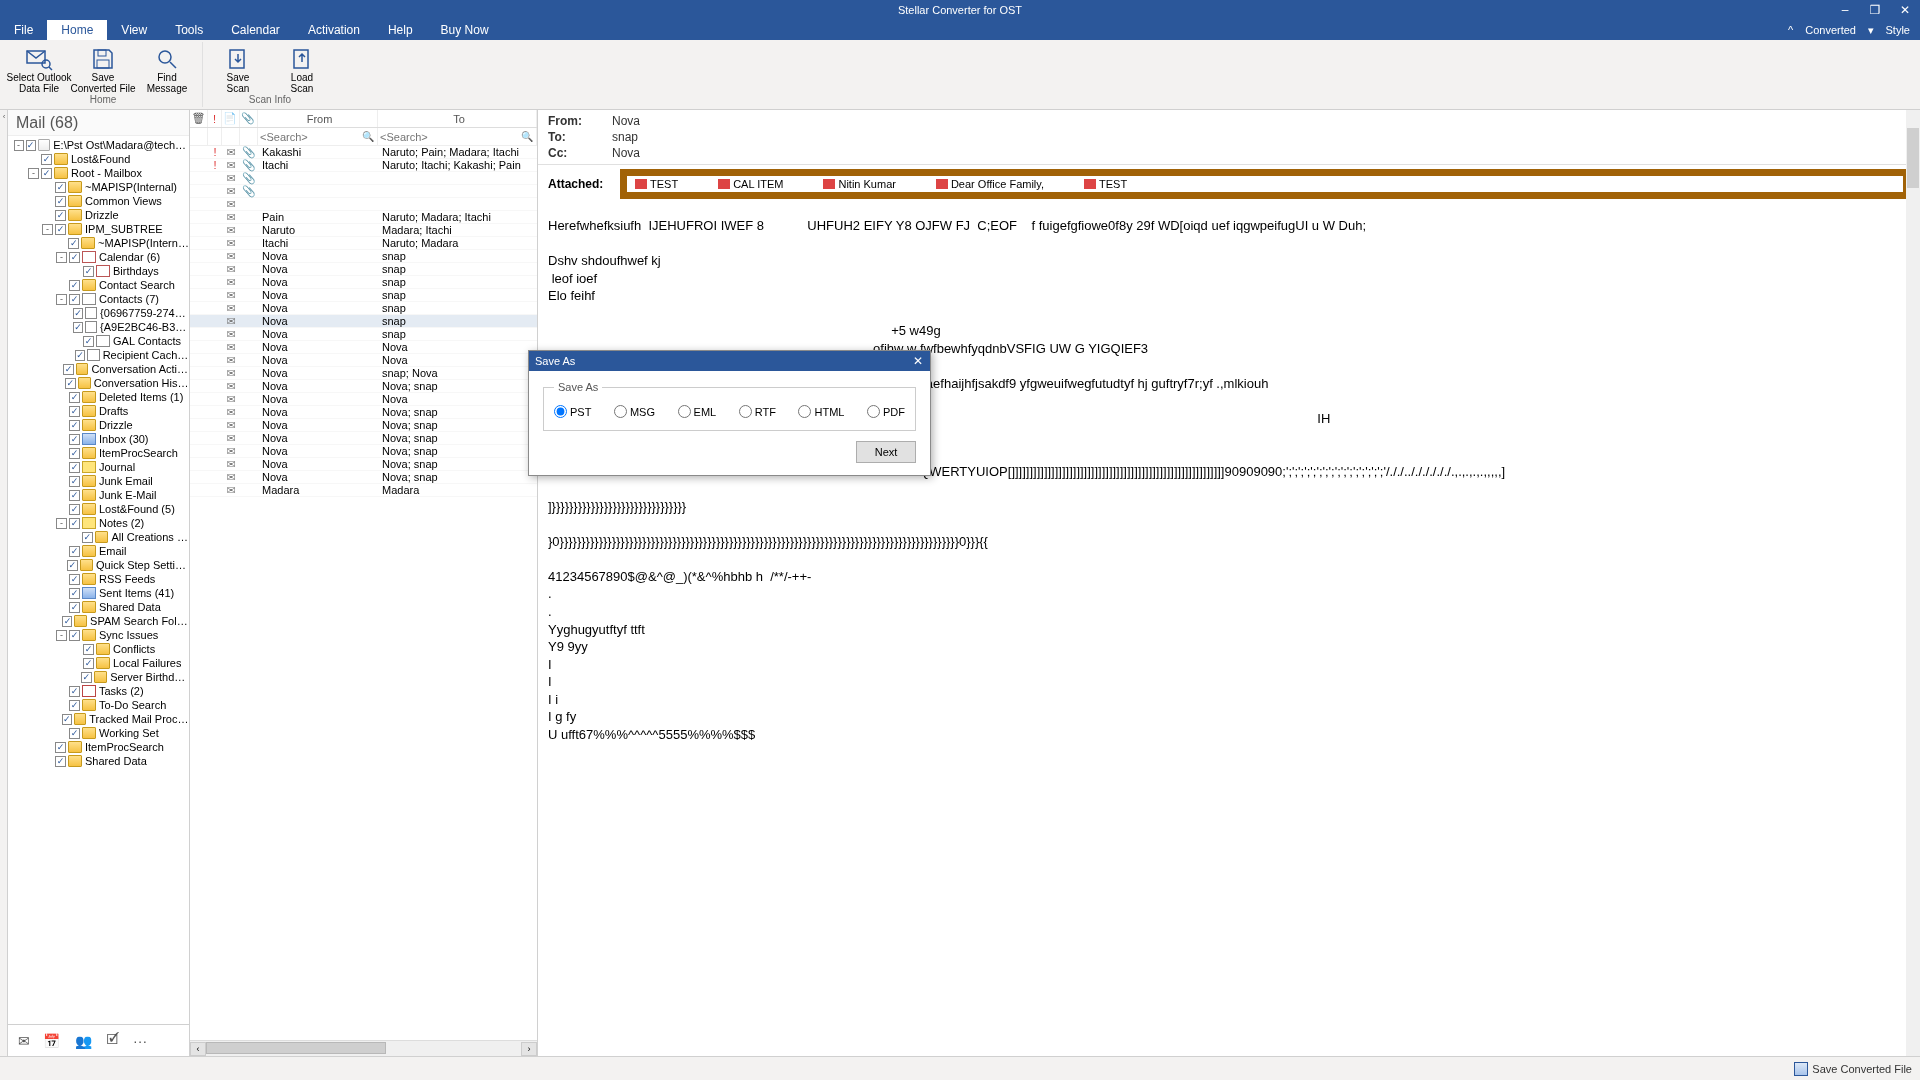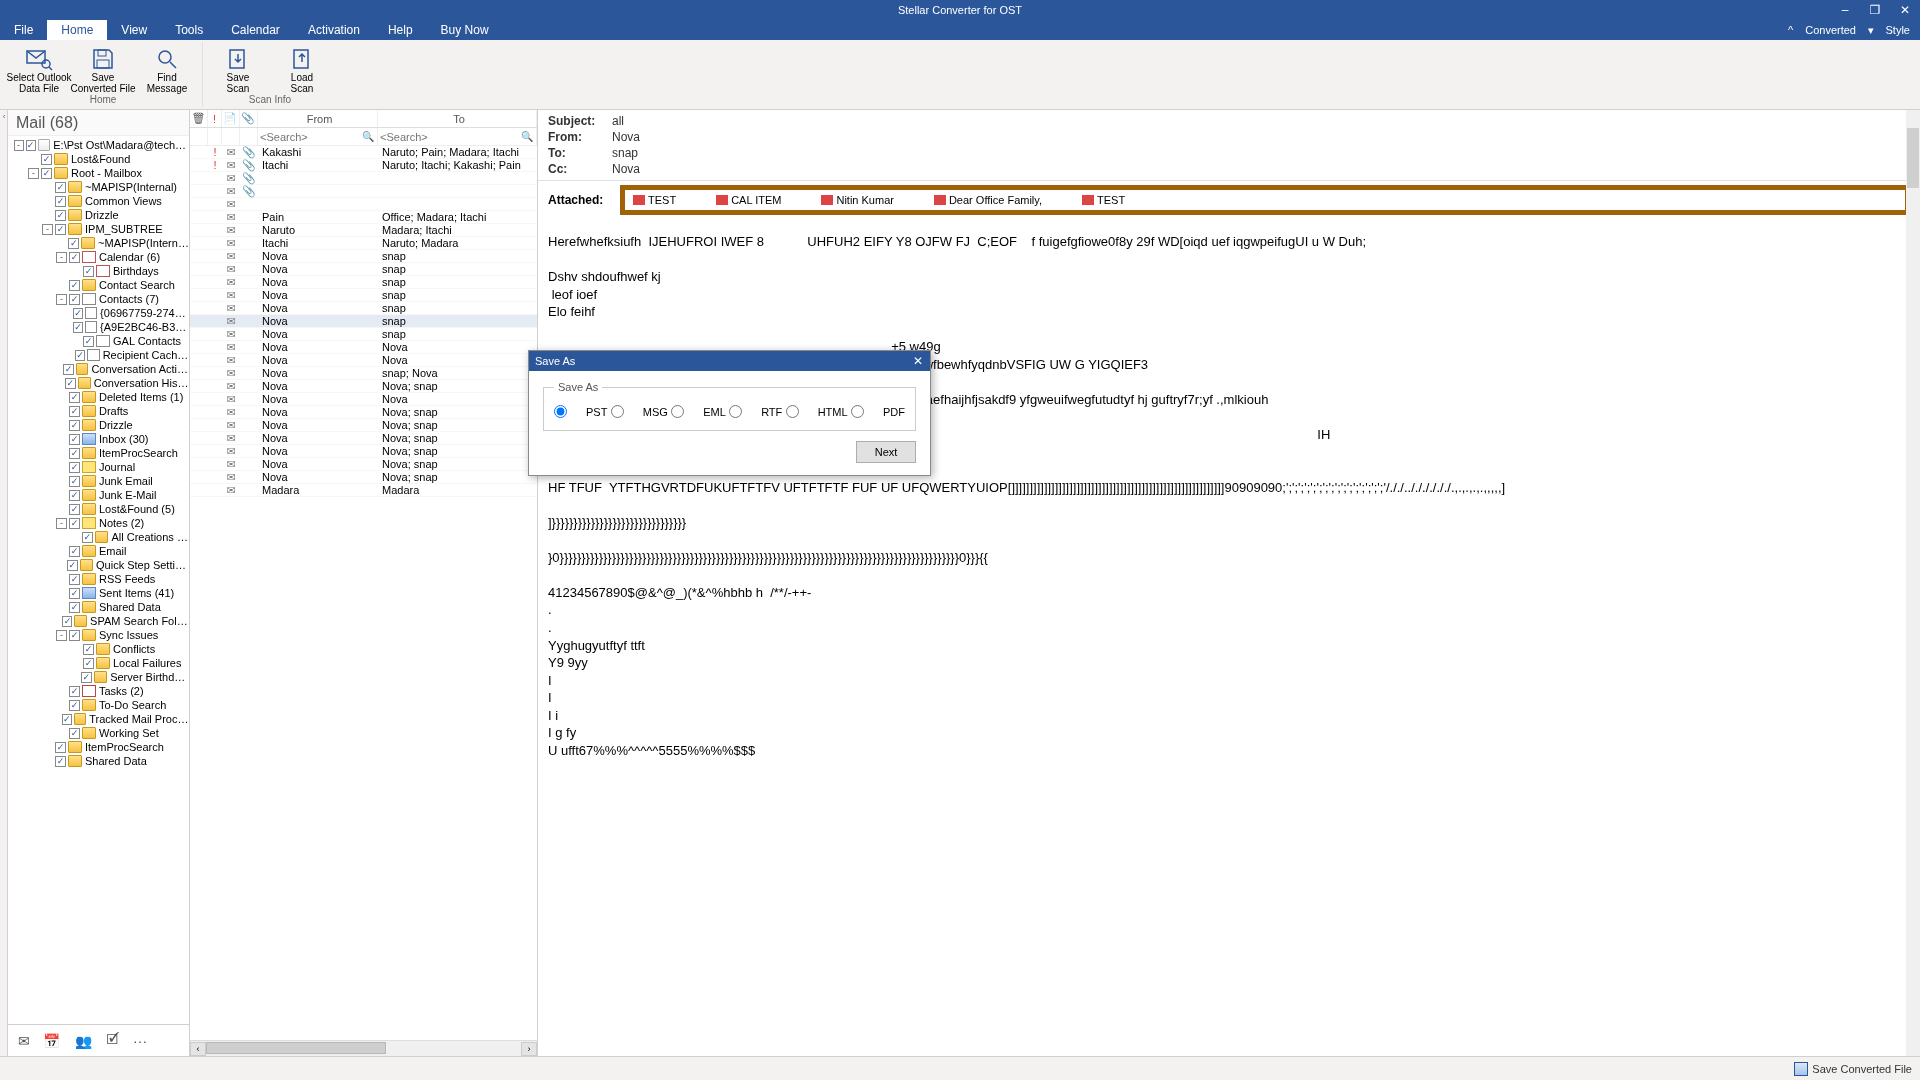--- a/index.html
+++ b/index.html
@@ -74,21 +74,21 @@
 .msglist .hscroll .thumb { position:absolute; left:16px; top:1px; width:180px; height:12px; background:#cfcfcf; border:1px solid #b8b8b8;}
 
 
 .preview { flex:1; display:flex; flex-direction:column; font-size:12px; position:relative; overflow:hidden;}
 .preview .hdr { padding:4px 10px; display:flex; flex-direction:column; gap:2px; border-bottom:1px solid #e0e0e0;}
 .preview .hdr .row { display:flex; }
 .preview .hdr .row .k { width:64px; font-weight:600; color:#333;}
 .preview .hdr .row .v { color:#333; }
 .preview .attrow { display:flex; align-items:center; gap:8px; padding:4px 10px;}
 .preview .attrow .k { width:64px; font-weight:600; }
-.preview .attrow .box { flex:1; border:5px solid #a16207; height:30px; display:flex; align-items:center; gap:40px; padding:0 8px; font-size:11px; position:relative; overflow:hidden;}
+.preview .attrow .box { flex:1; border:7px solid #a16207; height:30px; display:flex; align-items:center; gap:40px; padding:0 8px; font-size:11px; position:relative; overflow:hidden;}
 .preview .attrow .box .att { display:flex; align-items:center; gap:3px; }
 .preview .attrow .box .att .flag { width:12px; height:10px; background:#d44; display:inline-block;}
 .preview .body { flex:1; overflow:auto; padding:14px 10px; font-size:13px; line-height:1.35; white-space:pre-wrap; word-break:break-word; font-family: Tahoma, sans-serif;}
 .preview .body a { color:#0563c1; text-decoration:underline;}
 .preview .vscroll { position:absolute; right:0; top:0; bottom:0; width:14px; background:#f0f0f0;}
 .preview .vscroll .thumb { position:absolute; top:18px; width:12px; left:1px; height:60px; background:#cfcfcf;}
 
 
 .statusbar { height:24px; background:#f3f2f1; border-top:1px solid #d0d0d0; display:flex; align-items:center; justify-content:flex-end; padding:0 8px; font-size:11px; color:#333;}
 .statusbar .saveicon { width:14px; height:14px; border:1px solid #2b579a; margin-right:4px; background:linear-gradient(#dce8f7,#a8c4eb);}
@@ -96,21 +96,21 @@
 
 
 .dlg-overlay { position:absolute; inset:0; pointer-events:none; }
 .dlg { position:absolute; left:528px; top:350px; width:403px; background:#fff; border:1px solid #8a8a8a; box-shadow:2px 2px 8px rgba(0,0,0,0.3); pointer-events:auto; font-size:11px;}
 .dlg .dlgtitle { height:20px; background:#2b579a; color:#fff; display:flex; align-items:center; padding:0 6px; position:relative;}
 .dlg .dlgtitle .x { position:absolute; right:4px; top:2px; width:16px; height:16px; display:flex; align-items:center; justify-content:center; cursor:pointer; font-size:12px;}
 .dlg .dlgbody { padding:10px 14px 12px; }
 .dlg .dlgbody fieldset { border:1px solid #ccc; padding:12px 10px; }
 .dlg .dlgbody legend { font-size:11px; color:#555; padding:0 4px;}
 .dlg .dlgbody .radios { display:flex; justify-content:space-between; }
-.dlg .dlgbody .radios label { display:flex; align-items:center; gap:19px; cursor:pointer;}
+.dlg .dlgbody .radios label { display:flex; align-items:center; gap:3px; cursor:pointer;}
 .dlg .dlgbody .btnrow { display:flex; justify-content:flex-end; margin-top:10px;}
 .dlg .dlgbody button { width:60px; height:22px; background:#e1e1e1; border:1px solid #adadad; font-size:11px; cursor:pointer;}
 
 
 svg { display:block; }
 </style>
 </head>
 <body>
 
 <div class="titlebar">
@@ -600,21 +600,21 @@
           <div class="c-att"></div>
           <div class="c-from"></div>
           <div class="c-to"></div>
         </div>
         <div class="mrow">
           <div class="c-del"></div>
           <div class="c-imp"></div>
           <div class="c-env">✉</div>
           <div class="c-att"></div>
           <div class="c-from">Pain</div>
-          <div class="c-to">Office; Madara; Itachi</div>
+          <div class="c-to">Naruto; Madara; Itachi</div>
         </div>
         <div class="mrow">
           <div class="c-del"></div>
           <div class="c-imp"></div>
           <div class="c-env">✉</div>
           <div class="c-att"></div>
           <div class="c-from">Naruto</div>
           <div class="c-to">Madara; Itachi</div>
         </div>
         <div class="mrow">
@@ -780,24 +780,20 @@
       </div>
     <div class="hscroll">
       <div class="lbtn">‹</div>
       <div class="thumb"></div>
       <div class="rbtn">›</div>
     </div>
   </div>
 
   <div class="preview">
     <div class="hdr">
-      <div class="row">
-          <div class="k">Subject:</div>
-          <div class="v">all</div>
-        </div>
       <div class="row">
           <div class="k">From:</div>
           <div class="v">Nova</div>
         </div>
       <div class="row">
           <div class="k">To:</div>
           <div class="v">snap</div>
         </div>
       <div class="row">
           <div class="k">Cc:</div>

